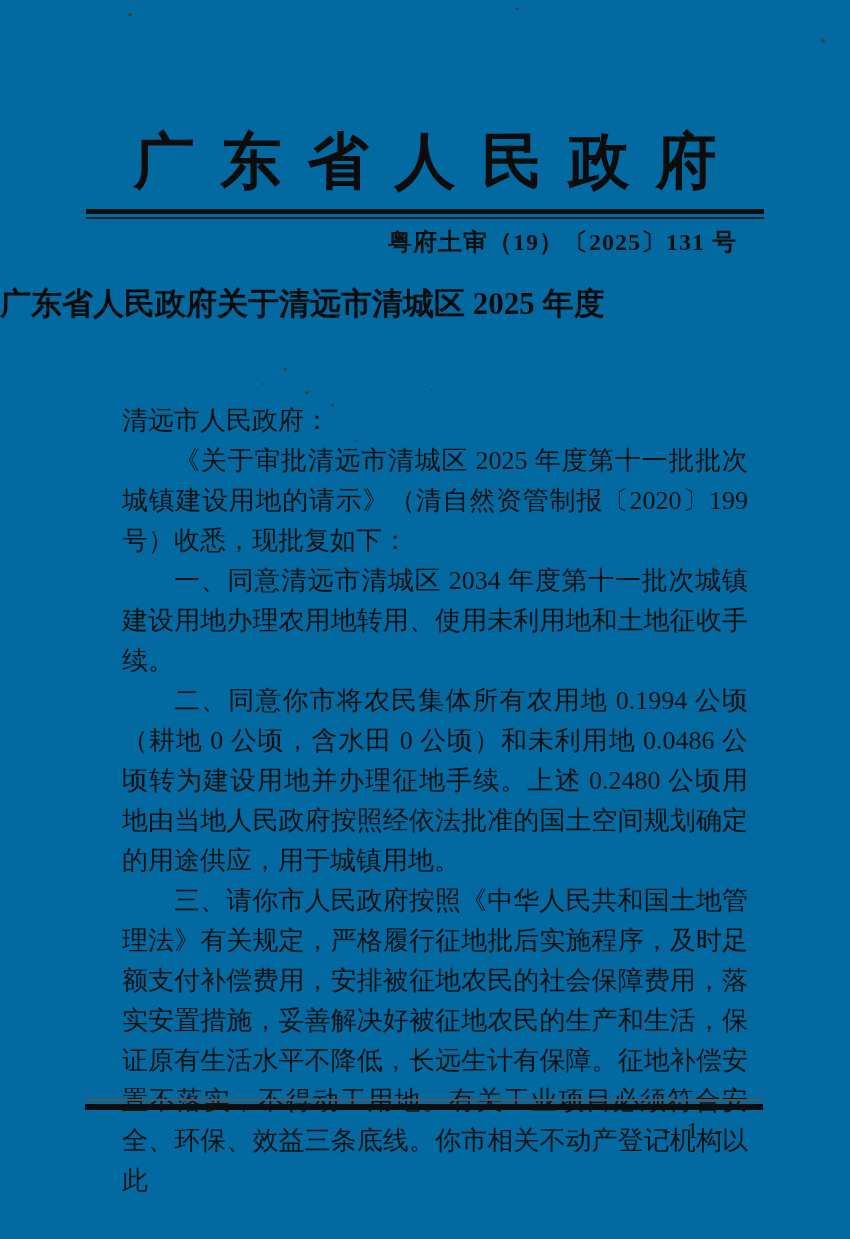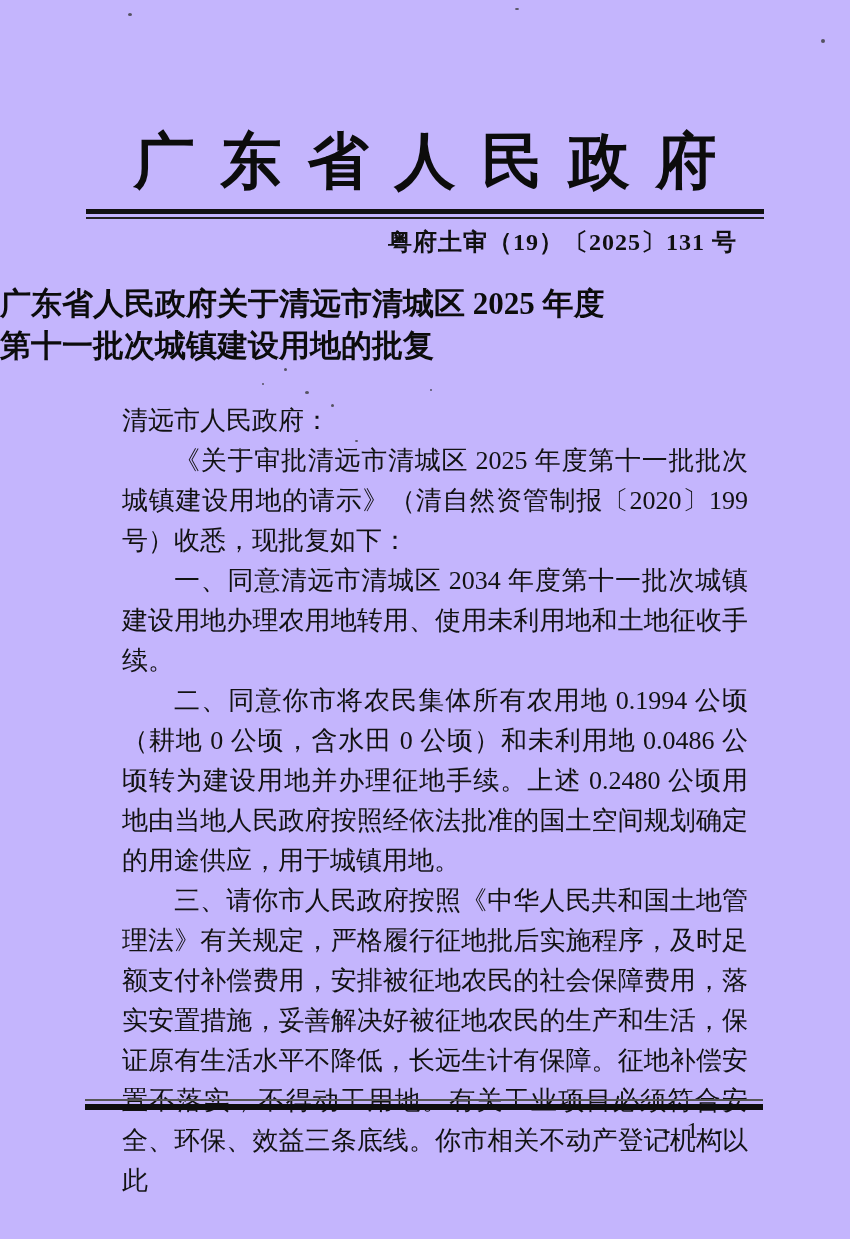--- a/index.html
+++ b/index.html
@@ -3,21 +3,21 @@
 <meta charset="utf-8">
 <title>doc</title>
 <style>
   * { margin: 0; padding: 0; box-sizing: border-box; }
   html, body { background: #e8e8e8; }
   .page {
     position: relative;
     width: 850px;
     height: 1239px;
     margin: 0 auto;
-    background: #c4b5fd;
+    background: #0369a1;
     color: #141414;
     font-family: "Liberation Serif", "DejaVu Serif", serif;
     overflow: hidden;
   }
 
   
   .org-header {
     position: absolute;
     top: 121px;
     left: 0;
@@ -125,21 +125,20 @@
 
   <div class="header-divider">
     <div class="rule-thick"></div>
     <div class="rule-thin"></div>
   </div>
 
   <div class="doc-number">粤府土审（19）〔2025〕131 号</div>
 
   <div class="doc-title">
     <span>广东省人民政府关于清远市清城区 2025 年度</span><br>
-    <span>第十一批次城镇建设用地的批复</span>
   </div>
 
   <div class="doc-body">
     <p class="salutation">清远市人民政府：</p>
     <p class="para">《关于审批清远市清城区 2025 年度第十一批批次城镇建设用地的请示》（清自然资管制报〔2020〕199 号）收悉，现批复如下：</p>
     <p class="para">一、同意清远市清城区 2034 年度第十一批次城镇建设用地办理农用地转用、使用未利用地和土地征收手续。</p>
     <p class="para">二、同意你市将农民集体所有农用地 0.1994 公顷（耕地 0 公顷，含水田 0 公顷）和未利用地 0.0486 公顷转为建设用地并办理征地手续。上述 0.2480 公顷用地由当地人民政府按照经依法批准的国土空间规划确定的用途供应，用于城镇用地。</p>
     <p class="para">三、请你市人民政府按照《中华人民共和国土地管理法》有关规定，严格履行征地批后实施程序，及时足额支付补偿费用，安排被征地农民的社会保障费用，落实安置措施，妥善解决好被征地农民的生产和生活，保证原有生活水平不降低，长远生计有保障。征地补偿安置不落实，不得动工用地。有关工业项目必须符合安全、环保、效益三条底线。你市相关不动产登记机构以此</p>
   </div>
 

